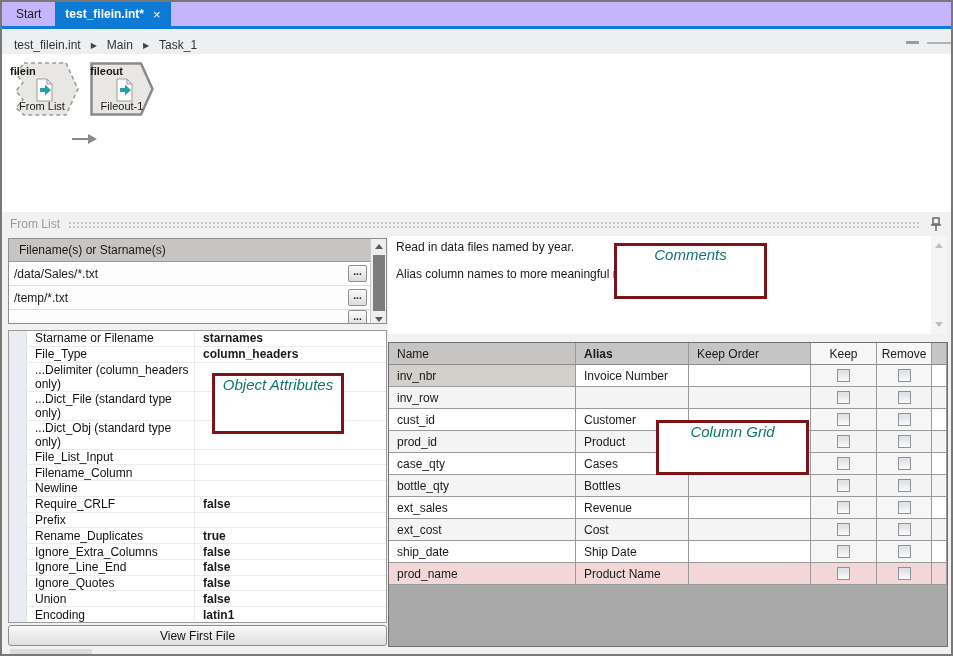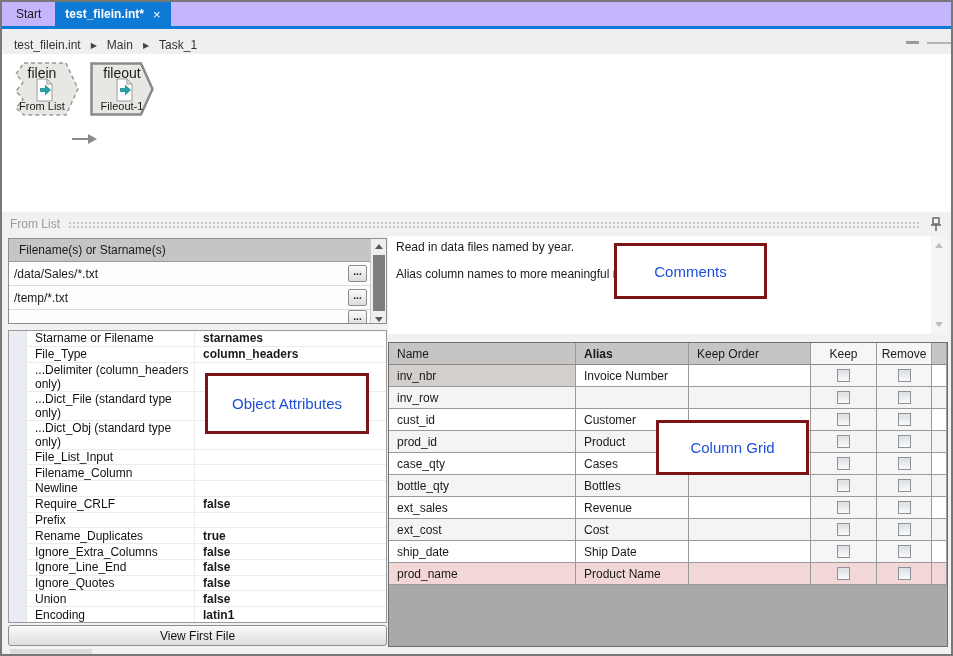--- a/index.html
+++ b/index.html
@@ -22,22 +22,22 @@
                 display:flex; align-items:center; padding-left:10px; color:#333; }
   .crumb { padding:0 2px; }
   .crumb-sep { color:#444; font-size:8px; padding:0 8px; }
   .bc-min { position:absolute; right:32px; top:12px; width:13px; height:3px; background:#9b9b9b; }
   .bc-line { position:absolute; right:0; top:13px; width:24px; height:2px; background:#b4b4b4; }
 
   
   .canvas { position:absolute; top:52px; left:0; right:0; height:158px; background:#fff; }
   .node { position:absolute; width:70px; height:54px; }
   .node svg.shape { position:absolute; top:0; left:0; }
-  .node .t-label { position:absolute; top:3px; left:0; right:6px; text-align:center;
-                   font-weight:normal; font-size:14px; }
+  .node .t-label { position:absolute; top:3px; left:0; right:6px; 
+                   font-weight:bold; font-size:11px; }
   .node .n-label { position:absolute; bottom:4px; left:0; right:6px; text-align:center; font-size:11px; }
   .node .doc { position:absolute; top:16px; left:24px; }
   .connector { position:absolute; top:78px; left:70px; }
 
   
   .panel { position:absolute; top:210px; left:0; right:0; bottom:0; background:#f1f1f2; }
   .panel-header { position:absolute; top:0; left:0; right:0; height:24px; display:flex; align-items:center; }
   .panel-title { color:#9b9b9b; padding:0 8px 0 8px; white-space:nowrap; }
   .dots { flex:1; height:7px; margin-right:10px;
           background-image:radial-gradient(circle, #c4c4c4 1px, transparent 1.2px);
@@ -70,23 +70,23 @@
   
   .comments { position:absolute; left:386px; top:24px; width:559px; height:98px; background:#fff;
               display:flex; }
   .cm-text { flex:1; padding:4px 8px; }
   .cm-text p { margin-bottom:13px; }
   .cm-scroll { width:16px; background:#f5f5f5; display:flex; flex-direction:column;
                justify-content:space-between; align-items:center; padding:2px 0; }
 
   
   .annot { position:absolute; background:#fff; border:3px solid #7c1417; display:flex;
-           align-items:center; justify-content:center; font-size:15px; color:#1d4ed8; z-index:30; }
+           align-items:flex-start; justify-content:center; font-size:15px; color:#0f766e; z-index:30;font-style:italic; }
   .annot.comments-box { left:612px; top:31px; width:153px; height:56px; }
-  .annot.objattr-box { left:203px; top:161px; width:164px; height:61px; }
+  .annot.objattr-box { left:210px; top:161px; width:132px; height:61px; }
   .annot.colgrid-box { left:654px; top:208px; width:153px; height:55px; }
 
   
   .propgrid { position:absolute; left:6px; top:118px; width:379px; height:293px; background:#fff;
               border:1px solid #9a9a9a; display:flex; flex-direction:column; overflow:hidden; }
   .pg-row { flex:1; display:flex; align-items:center; border-bottom:1px solid #ececec; }
   .pg-row:last-child { border-bottom:none; }
   .pg-indent { width:18px; align-self:stretch; background:#e9edf3; border-right:1px solid #e2e2e2; }
   .pg-name { width:168px; padding-left:8px; color:#111; border-right:1px solid #ececec;
              align-self:stretch; display:flex; align-items:center; }

